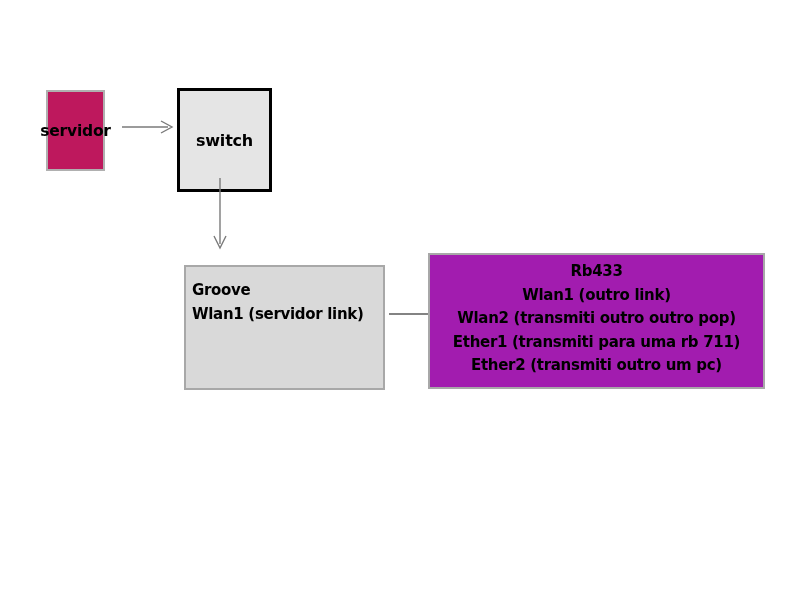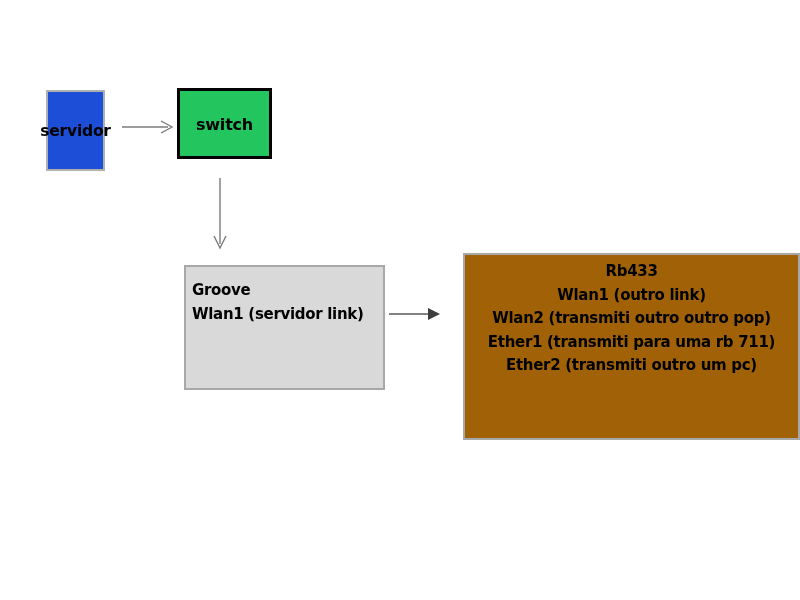--- a/index.html
+++ b/index.html
@@ -22,42 +22,42 @@
     position: absolute;
     box-sizing: border-box;
   }
 
   
   .node-servidor {
     left: 46px;
     top: 90px;
     width: 59px;
     height: 81px;
-    background: #1d4ed8;
+    background: #be185d;
     border: 2px solid #b0b0b0;
   }
   .node-servidor .label {
     position: absolute;
     left: 50%;
     top: 50%;
     transform: translate(-50%, -50%);
     white-space: nowrap;
     font-size: 15.5px;
     font-weight: bold;
     color: #000000;
     letter-spacing: -0.2px;
   }
 
   
   .node-switch {
     left: 177px;
     top: 88px;
     width: 95px;
-    height: 71px;
-    background: #22c55e;
+    height: 104px;
+    background: #e5e5e5;
     border: 3px solid #000000;
   }
   .node-switch .label {
     position: absolute;
     left: 50%;
     top: 50%;
     transform: translate(-50%, -50%);
     white-space: nowrap;
     font-size: 16px;
     font-weight: bold;
@@ -85,25 +85,25 @@
     font-weight: bold;
     color: #000000;
     line-height: 23.5px;
     white-space: nowrap;
     letter-spacing: -0.3px;
     text-align: left;
   }
 
   
   .node-rb433 {
-    left: 463px;
+    left: 428px;
     top: 253px;
     width: 337px;
-    height: 187px;
-    background: #a16207;
+    height: 136px;
+    background: #a21caf;
     border: 2px solid #a8a8a8;
   }
   .node-rb433 .lines {
     position: absolute;
     left: 0;
     right: 0;
     top: 5px;
   }
   .node-rb433 .line {
     font-size: 15px;

